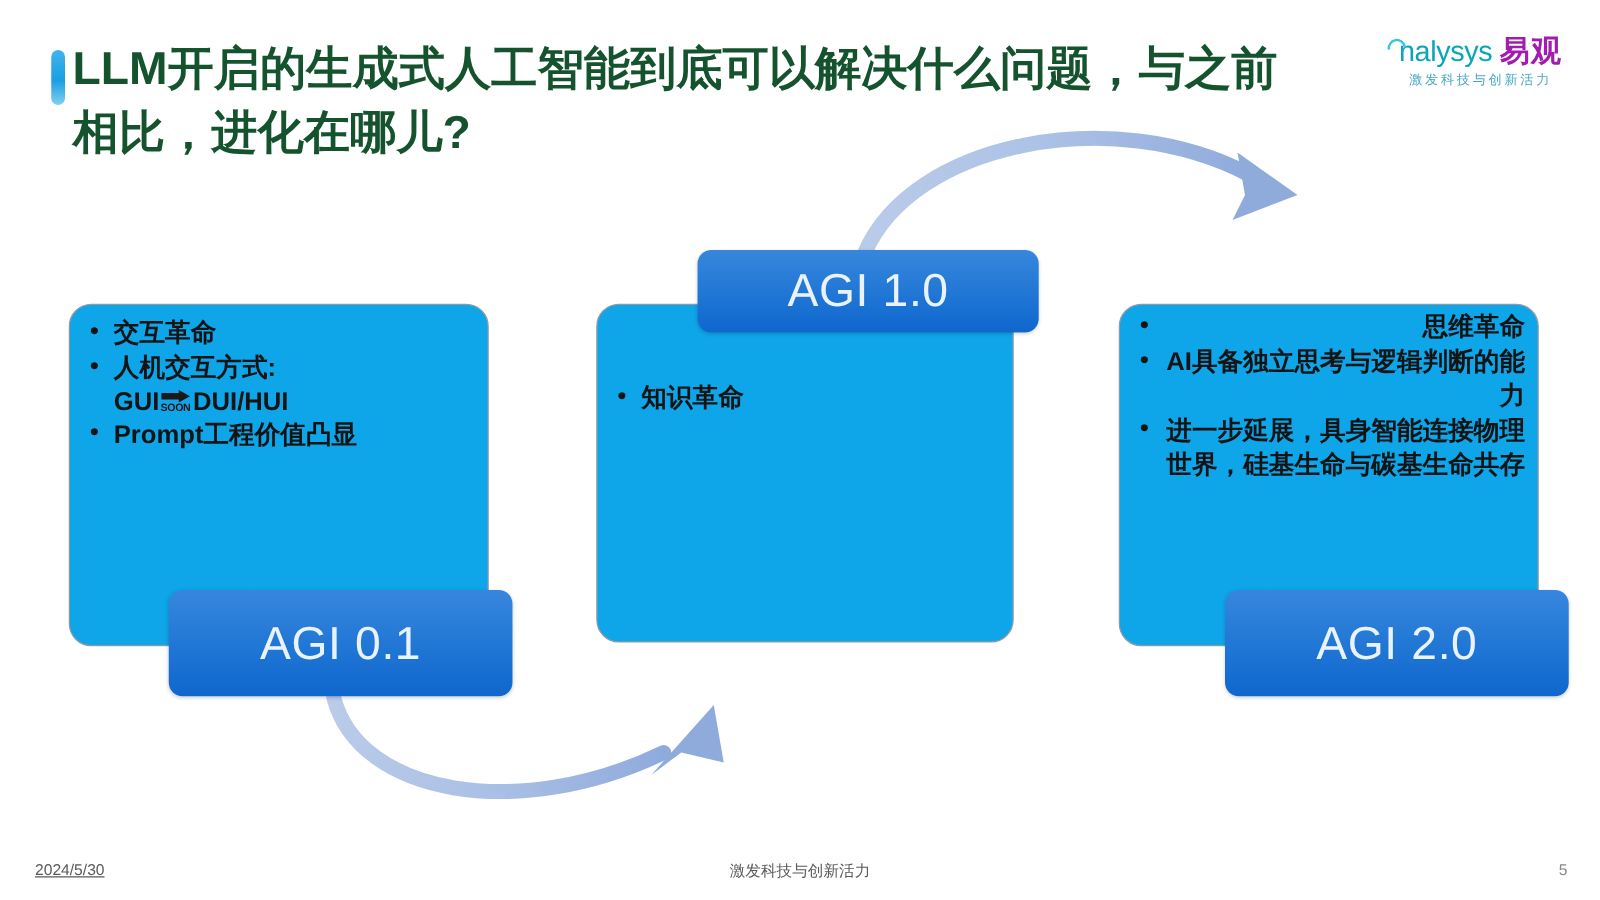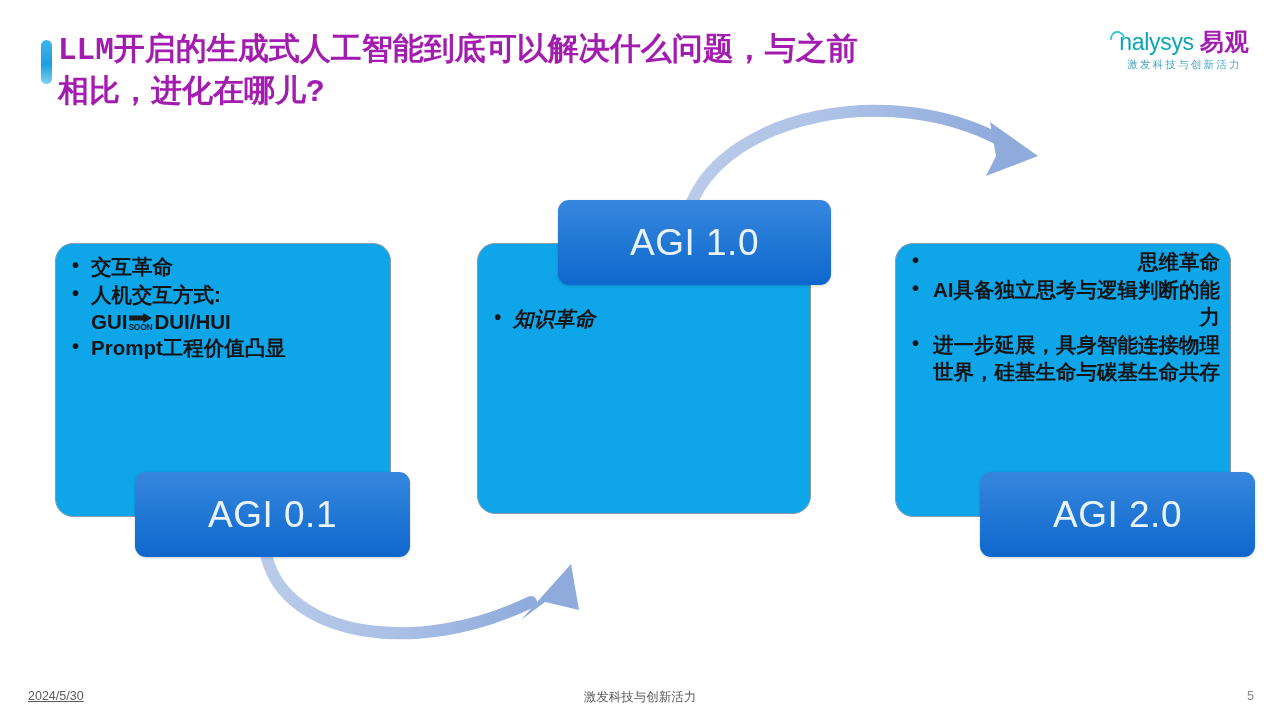--- a/index.html
+++ b/index.html
@@ -40,26 +40,25 @@
     height: 44px;
     border-radius: 6px;
     background: linear-gradient(180deg, #3fb5ef 0%, #1a9fe0 55%, #7fd0f0 100%);
   }
 
   .title-text {
     position: absolute;
     left: 58px;
     top: 30px;
     width: 1030px;
-    font-size: 31px;
+    font-size: 37px;
     font-weight: bold;
     line-height: 1.37;
-    color: #a21caf;
+    color: #14532d;
     letter-spacing: 0px;
-    font-family: Liberation Mono, monospace;
   }
 
   
   .logo {
     position: absolute;
     right: 18px;
     top: 30px;
     width: 155px;
     text-align: center;
     line-height: 1;
@@ -101,21 +100,21 @@
   }
 
   
   .card {
     position: absolute;
     border: 1.3px solid #8f9aa8;
     border-radius: 18px;
     background: #0ea5e9;
   }
   .card-1 { left: 55px;  top: 243px; width: 336px; height: 274px; }
-  .card-2 { left: 477px; top: 243px; width: 334px; height: 271px; font-style: italic; }
+  .card-2 { left: 477px; top: 243px; width: 334px; height: 271px; }
   .card-3 { left: 895px; top: 243px; width: 336px; height: 274px; }
 
   .bullets {
     position: absolute;
     left: 14px;
     right: 10px;
     list-style: none;
     font-size: 20.5px;
     line-height: 1.29;
     color: #141414;
@@ -172,21 +171,21 @@
     color: #eaf3fc;
     font-size: 37px;
     font-weight: normal;
     display: flex;
     align-items: center;
     justify-content: center;
     letter-spacing: 0.5px;
     box-shadow: 0 1px 3px rgba(0,0,0,0.18);
   }
   .badge-1 { left: 135px; top: 472px; width: 275px; height: 85px; }
-  .badge-2 { left: 558px; top: 200px; width: 273px; height: 85px; }
+  .badge-2 { left: 558px; top: 200px; width: 273px; height: 66px; }
   .badge-3 { left: 980px; top: 472px; width: 275px; height: 85px; }
 
   
   .arrow-svg {
     position: absolute;
     pointer-events: none;
   }
   .arrow-top { left: 670px; top: 80px; width: 420px; height: 140px; }
   .arrow-bottom { left: 235px; top: 540px; width: 400px; height: 125px; }
 

